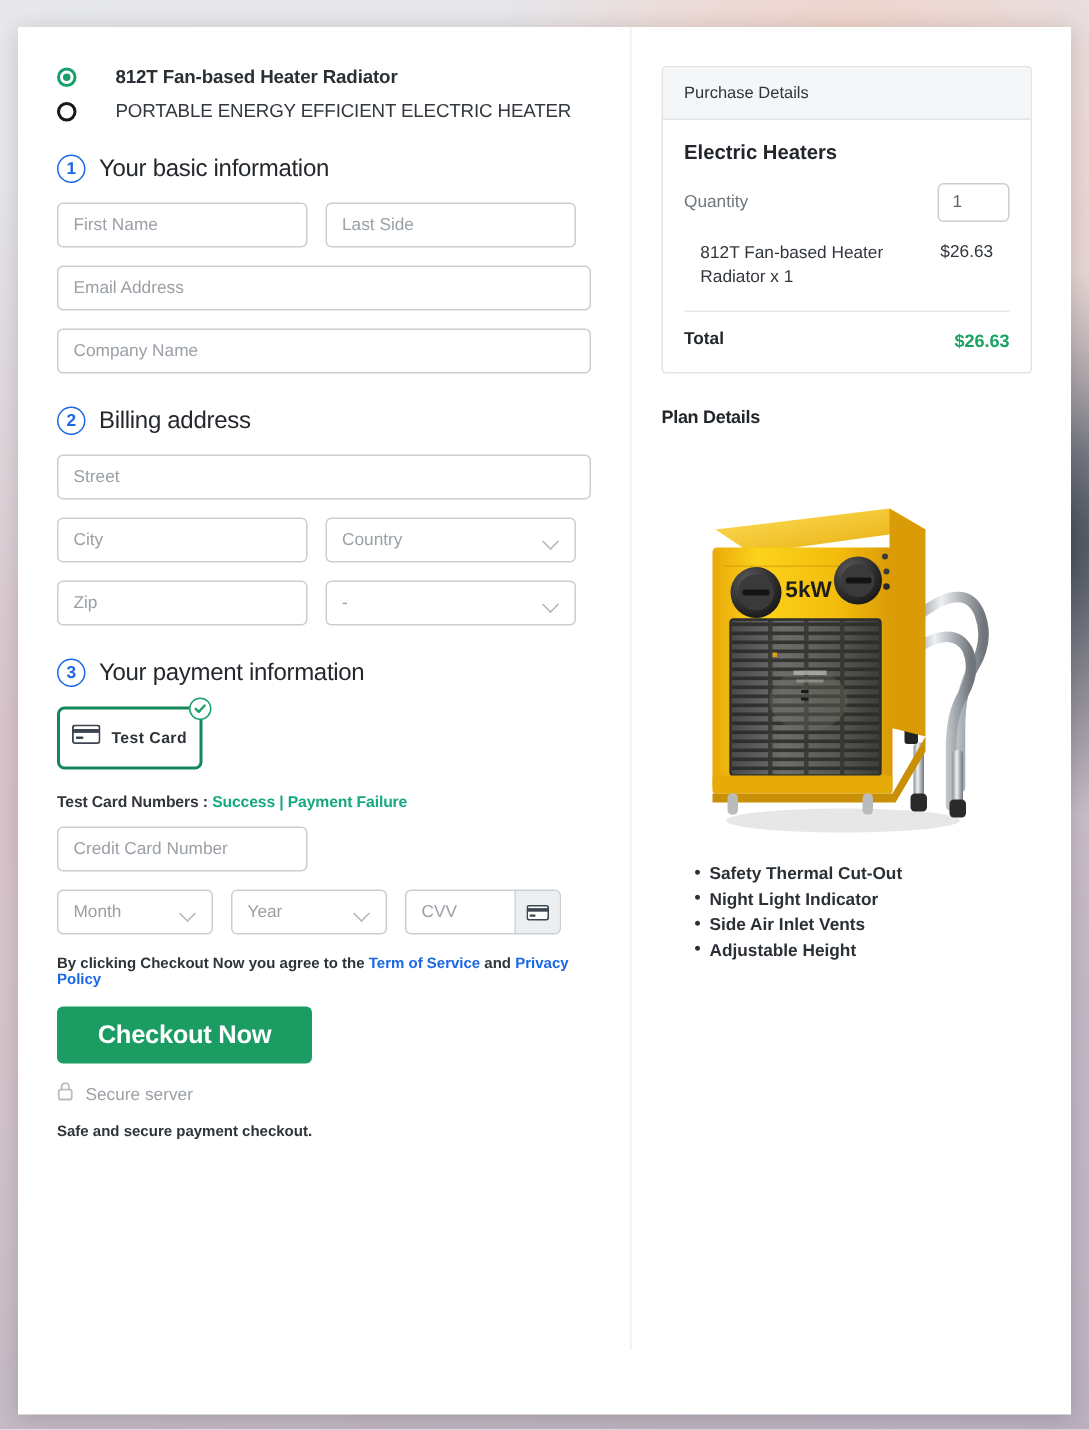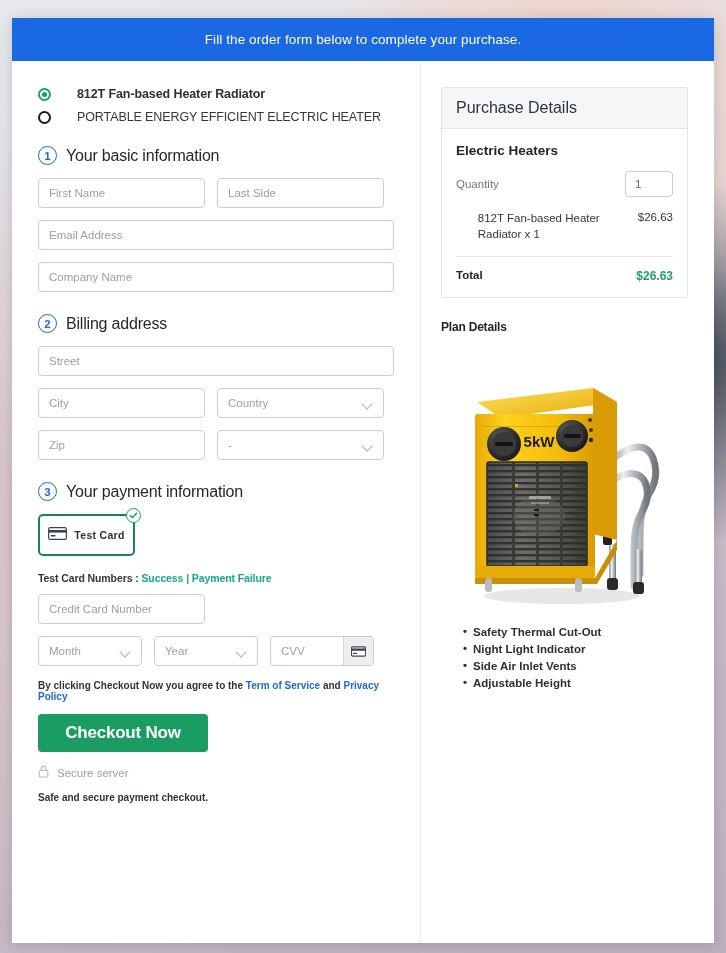--- a/index.html
+++ b/index.html
@@ -133,32 +133,32 @@
     letter-spacing: -.2px; margin-bottom: 12px;
   }
   .secure { display: flex; align-items: center; gap: 8px; margin-bottom: 10px; }
   .secure-txt { font-size: 11.5px; color: #9aa0a6; }
   .safe-txt { font-size: 10px; color: #2f343a; font-weight: bold; }
 
   
   .pd-card { border: 1px solid #e2e5e8; border-radius: 3px; overflow: hidden; }
   .pd-head {
     background: #f5f6f7; border-bottom: 1px solid #e2e5e8;
-    padding: 11px 14px; font-size: 16px; color: #30353b;
+    padding: 11px 14px; font-size: 11px; color: #30353b;
   }
   .pd-body { padding: 14px; }
   .pd-title { font-size: 13.5px; font-weight: bold; color: #22262b; margin-bottom: 13px; }
   .qty-row { display: flex; align-items: center; justify-content: space-between; margin-bottom: 14px; }
   .qty-label { font-size: 11.5px; color: #70777e; }
   .qty-input {
     width: 48px; height: 26px; border: 1px solid #c9ced3; border-radius: 4px;
     display: flex; align-items: center; padding: 0 9px;
     font-size: 11.5px; color: #5c6268; background:#fff;
   }
-  .line-row { display: flex; justify-content: flex-end; gap: 10px; padding-bottom: 14px; border-bottom: 1px solid #e6e9eb;}
+  .line-row { display: flex; justify-content: center; gap: 10px; padding-bottom: 14px; border-bottom: 1px solid #e6e9eb;}
   .line-name { font-size: 11.5px; color: #32373d; line-height: 1.35; max-width: 150px;}
   .line-price { font-size: 11.5px; color: #32373d; white-space: nowrap;}
   .total-row { display: flex; justify-content: space-between; padding-top: 12px; }
   .total-label { font-size: 11.5px; font-weight: bold; color: #22262b; }
   .total-val { font-size: 12px; font-weight: bold; color: #1aa463; }
 
   .plan-details-h { font-size: 12px; font-weight: bold; color: #22262b; margin: 22px 0 0 0; letter-spacing: -.2px;}
 
   .heater-wrap { height: 290px; display: flex; align-items: center; justify-content: center; }
   .features { list-style: none; padding-left: 22px; }
@@ -168,23 +168,20 @@
   }
   .features li::before {
     content: "•"; position: absolute; left: 0; top: -1px;
   }
 </style>
 </head>
 <body>
 
 <div class="card">
 
-  <div class="banner">
-    <span>Fill the order form below to complete your purchase.</span>
-  </div>
 
   <div class="body-cols">
 
     <div class="col-left">
 
 
       <div class="radio-row">
         <span class="radio on"></span>
         <span class="radio-label">812T Fan-based Heater Radiator</span>
       </div>

